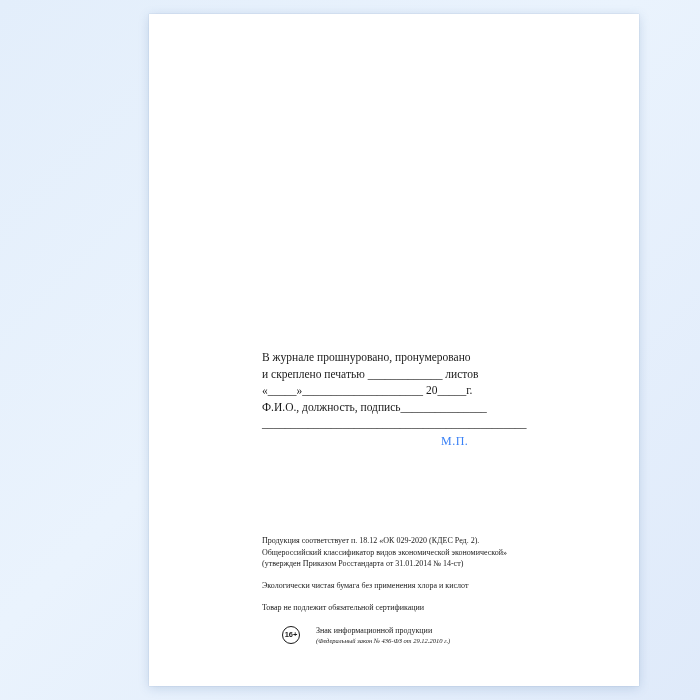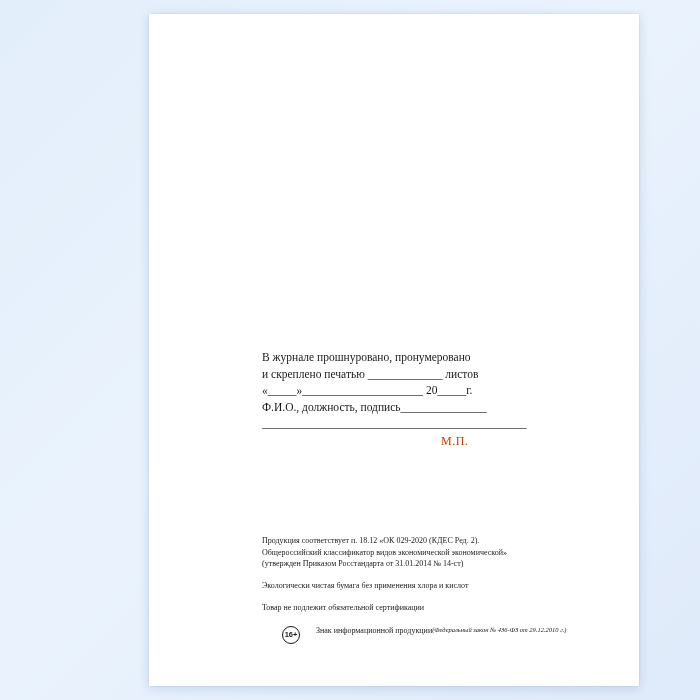--- a/index.html
+++ b/index.html
@@ -43,21 +43,21 @@
     color: #1a1a1a;
   }
   #stitch-block .ln {
     white-space: nowrap;
   }
   #mp {
     left: 292px;
     top: 420px;
     font-size: 12px;
     letter-spacing: 0.5px;
-    color: #c2410c;
+    color: #3b82f6;
   }
   
   #legal {
     left: 113px;
     top: 521px;
     width: 330px;
     color: #1a1a1a;
   }
   #legal .para {
     font-size: 8px;
@@ -89,21 +89,21 @@
     justify-content: center;
     font-size: 7.5px;
     font-family: "Liberation Sans", sans-serif;
     font-weight: bold;
     line-height: 1;
     flex: 0 0 auto;
     margin-top: 1px;
   }
   .age-texts {
     display: flex;
-    flex-direction: row;
+    flex-direction: column;
   }
   .age-title {
     font-size: 8px;
     line-height: 11px;
   }
   .age-sub {
     font-size: 6.5px;
     line-height: 9px;
     font-style: italic;
   }

